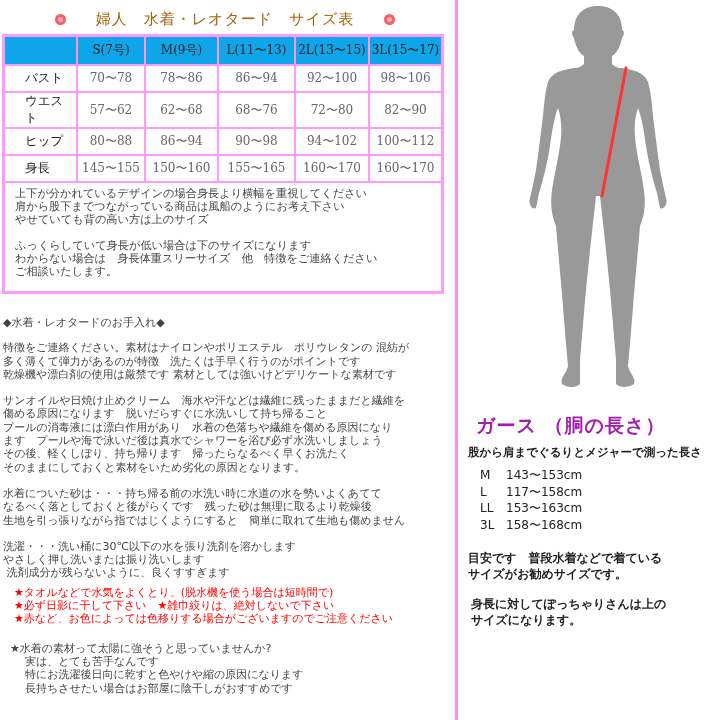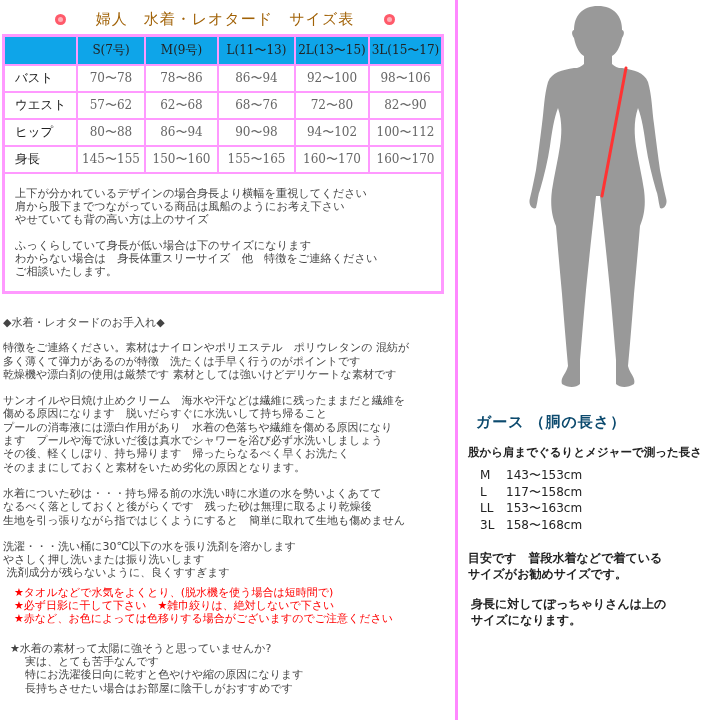--- a/index.html
+++ b/index.html
@@ -14,41 +14,41 @@
   .flower { width: 11px; height: 11px; border-radius: 50%; background: #ff5a6a; position: relative; margin: 0 30px; }
   .flower::after { content: ""; position: absolute; left: 3px; top: 3px; width: 5px; height: 5px; border-radius: 50%; background: #ffb0b8; }
   .title-text { color: #a16207; font-size: 15px; letter-spacing: 1px; white-space: pre; }
 
   .size-box { position: absolute; left: 2px; top: 34px; width: 442px; height: 260px;
               border: 3px solid #ff99ff; box-sizing: border-box; }
   table.size { position: absolute; left: 0; top: 0; border-collapse: collapse; width: 436px; }
   table.size td { border: 2px solid #ff99ff; height: 25px; text-align: center; padding: 0;
                   font-family: "DejaVu Serif", serif; font-size: 12px; color: #666666; }
   table.size tr.head td { background: #0ea5e9; color: #222222; height: 27px; }
-  table.size td.rowlabel { text-align: left; padding-left: 10px; color: #222222;
+  table.size td.rowlabel { text-align: left; padding-left: 20px; color: #222222;
                            font-family: "DejaVu Sans", sans-serif; font-size: 12.5px; }
   table.size td:first-child { border-left: none; }
   table.size td:last-child { border-right: none; }
   table.size tr.head td { border-top: none; }
 
   .notes { position: absolute; left: 10px; top: 150px; width: 428px; font-size: 11.2px; line-height: 13px;
            color: #444444; white-space: nowrap; }
   .notes .gap { height: 13px; }
 
   .care { position: absolute; left: 3px; top: 316px; width: 450px; font-size: 11px; line-height: 13.3px;
           color: #444444; white-space: nowrap; }
   .care .heading { margin-bottom: 12px; }
   .care .gap { height: 13px; }
   .care .red { color: #ff0000; padding-left: 11px; }
   .care .indent { padding-left: 17px; }
   .care .star { padding-left: 7px; }
 
   .right { position: absolute; left: 458px; top: 0; width: 262px; height: 720px; }
   .figure { position: absolute; left: 60px; top: 0; width: 160px; height: 400px; }
-  .girth-title { position: absolute; left: 18px; top: 413px; color: #0c4a6e; font-size: 15px; font-weight: bold; letter-spacing: 1px; font-family: Liberation Serif, serif; }
+  .girth-title { position: absolute; left: 18px; top: 413px; color: #a21caf; font-size: 19px; font-weight: bold; letter-spacing: 1px; }
   .girth-desc { position: absolute; left: 10px; top: 445px; font-size: 11.5px; font-weight: bold; color: #222222; white-space: nowrap; }
   .girth-list { position: absolute; left: 22px; top: 467px; font-size: 12px; line-height: 16.5px; color: #222222; }
   .girth-list .row { display: flex; }
   .girth-list .sz { width: 26px; }
   .note1 { position: absolute; left: 10px; top: 550px; font-size: 12px; line-height: 16px; font-weight: bold; color: #222222; white-space: nowrap; }
   .note2 { position: absolute; left: 13px; top: 596px; font-size: 12px; line-height: 16px; font-weight: bold; color: #222222; white-space: nowrap; }
 </style>
 </head>
 <body>
 

